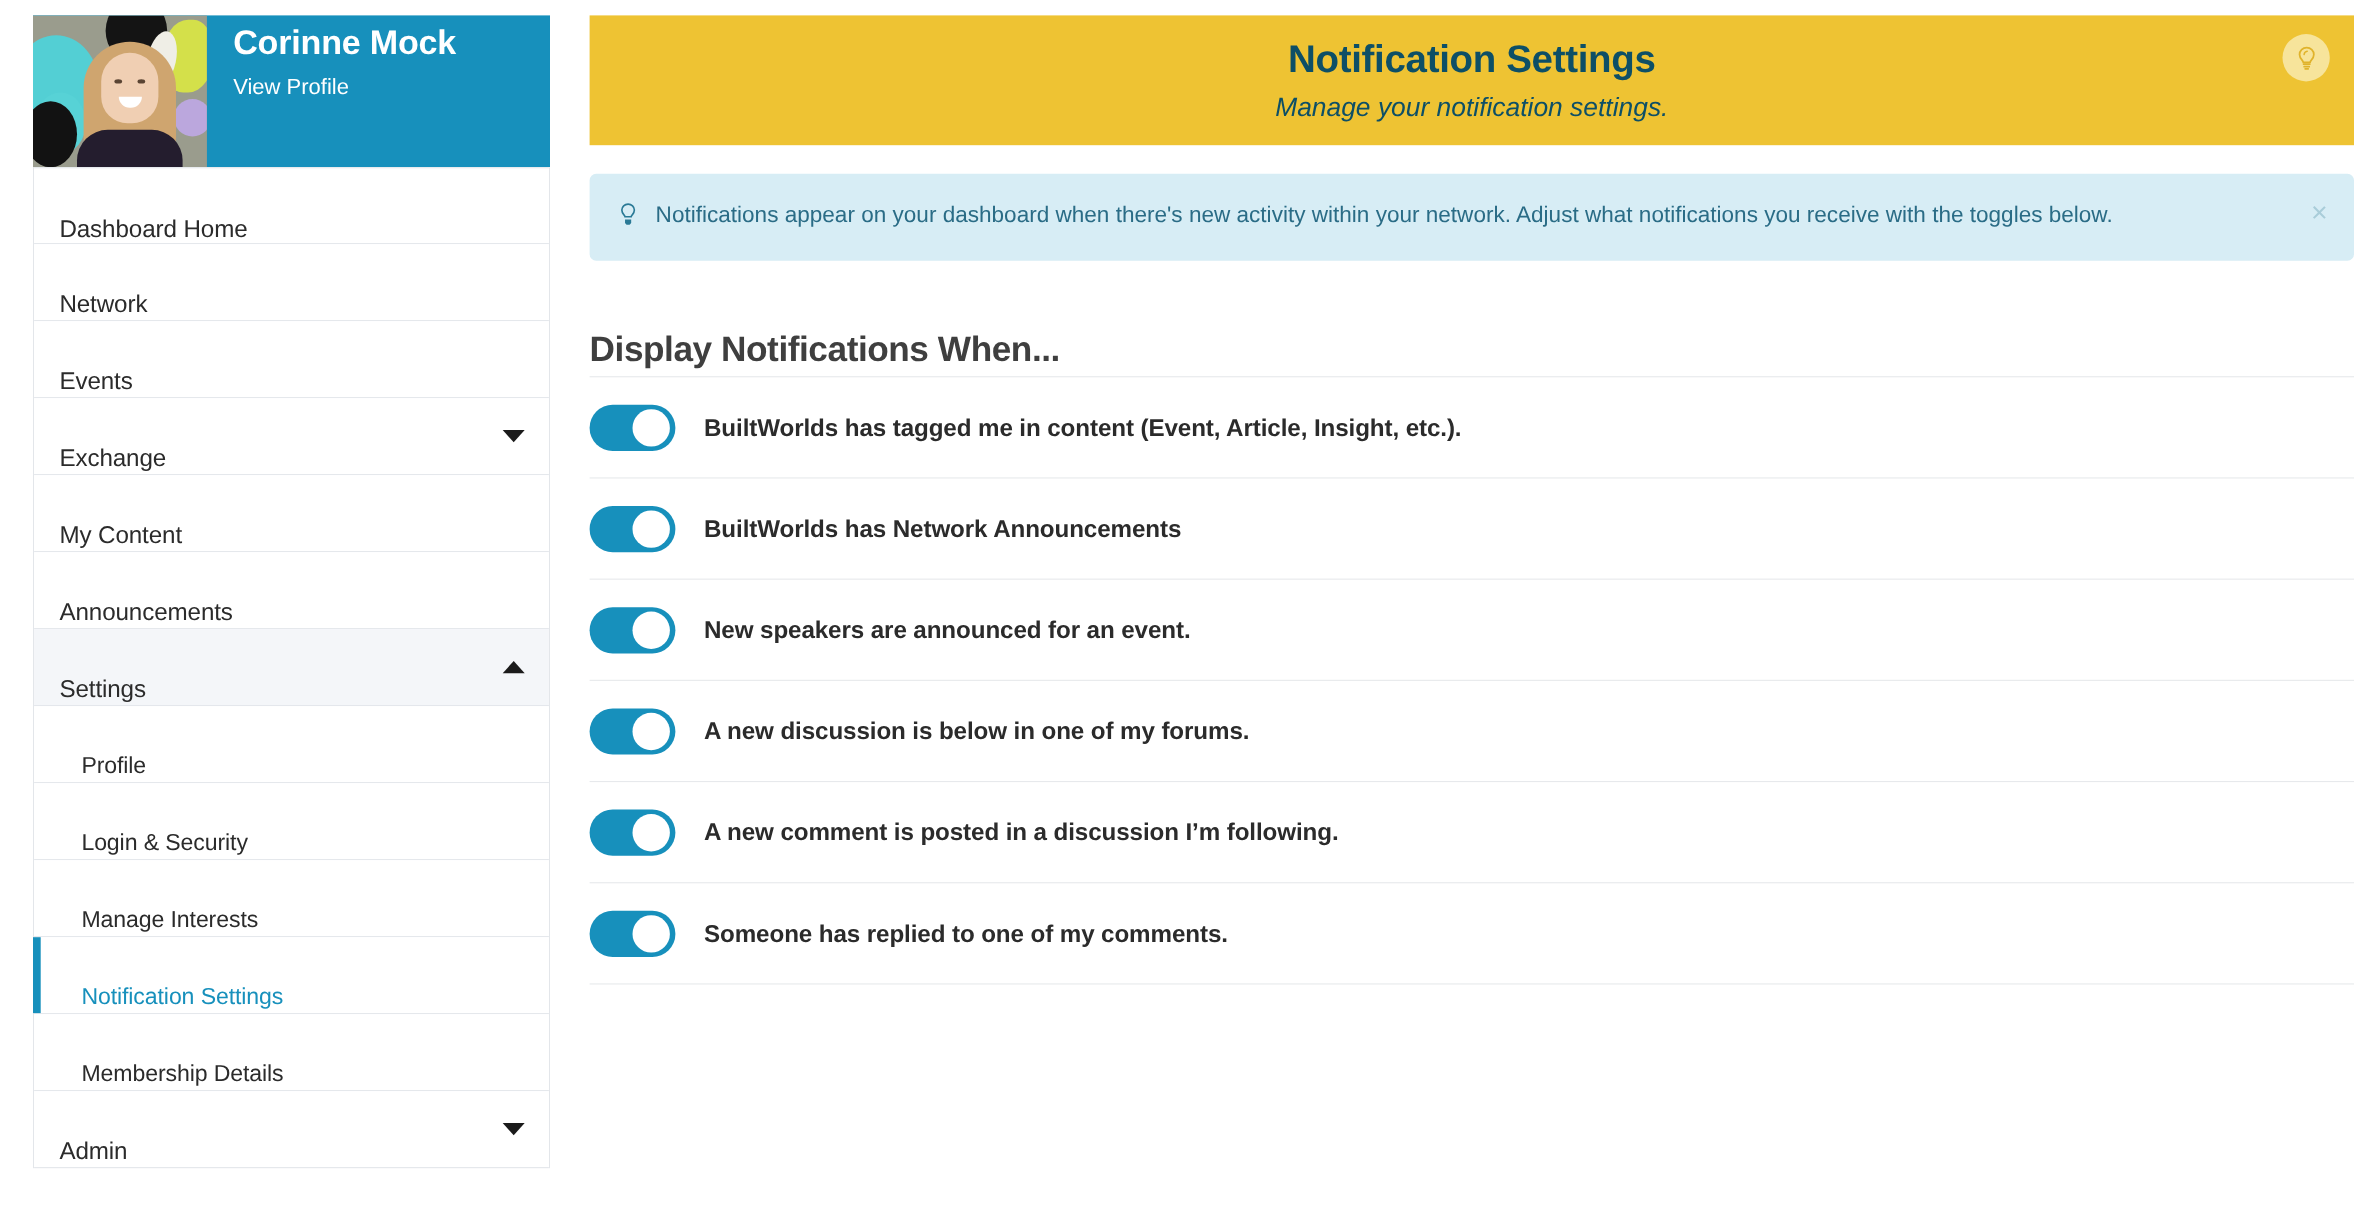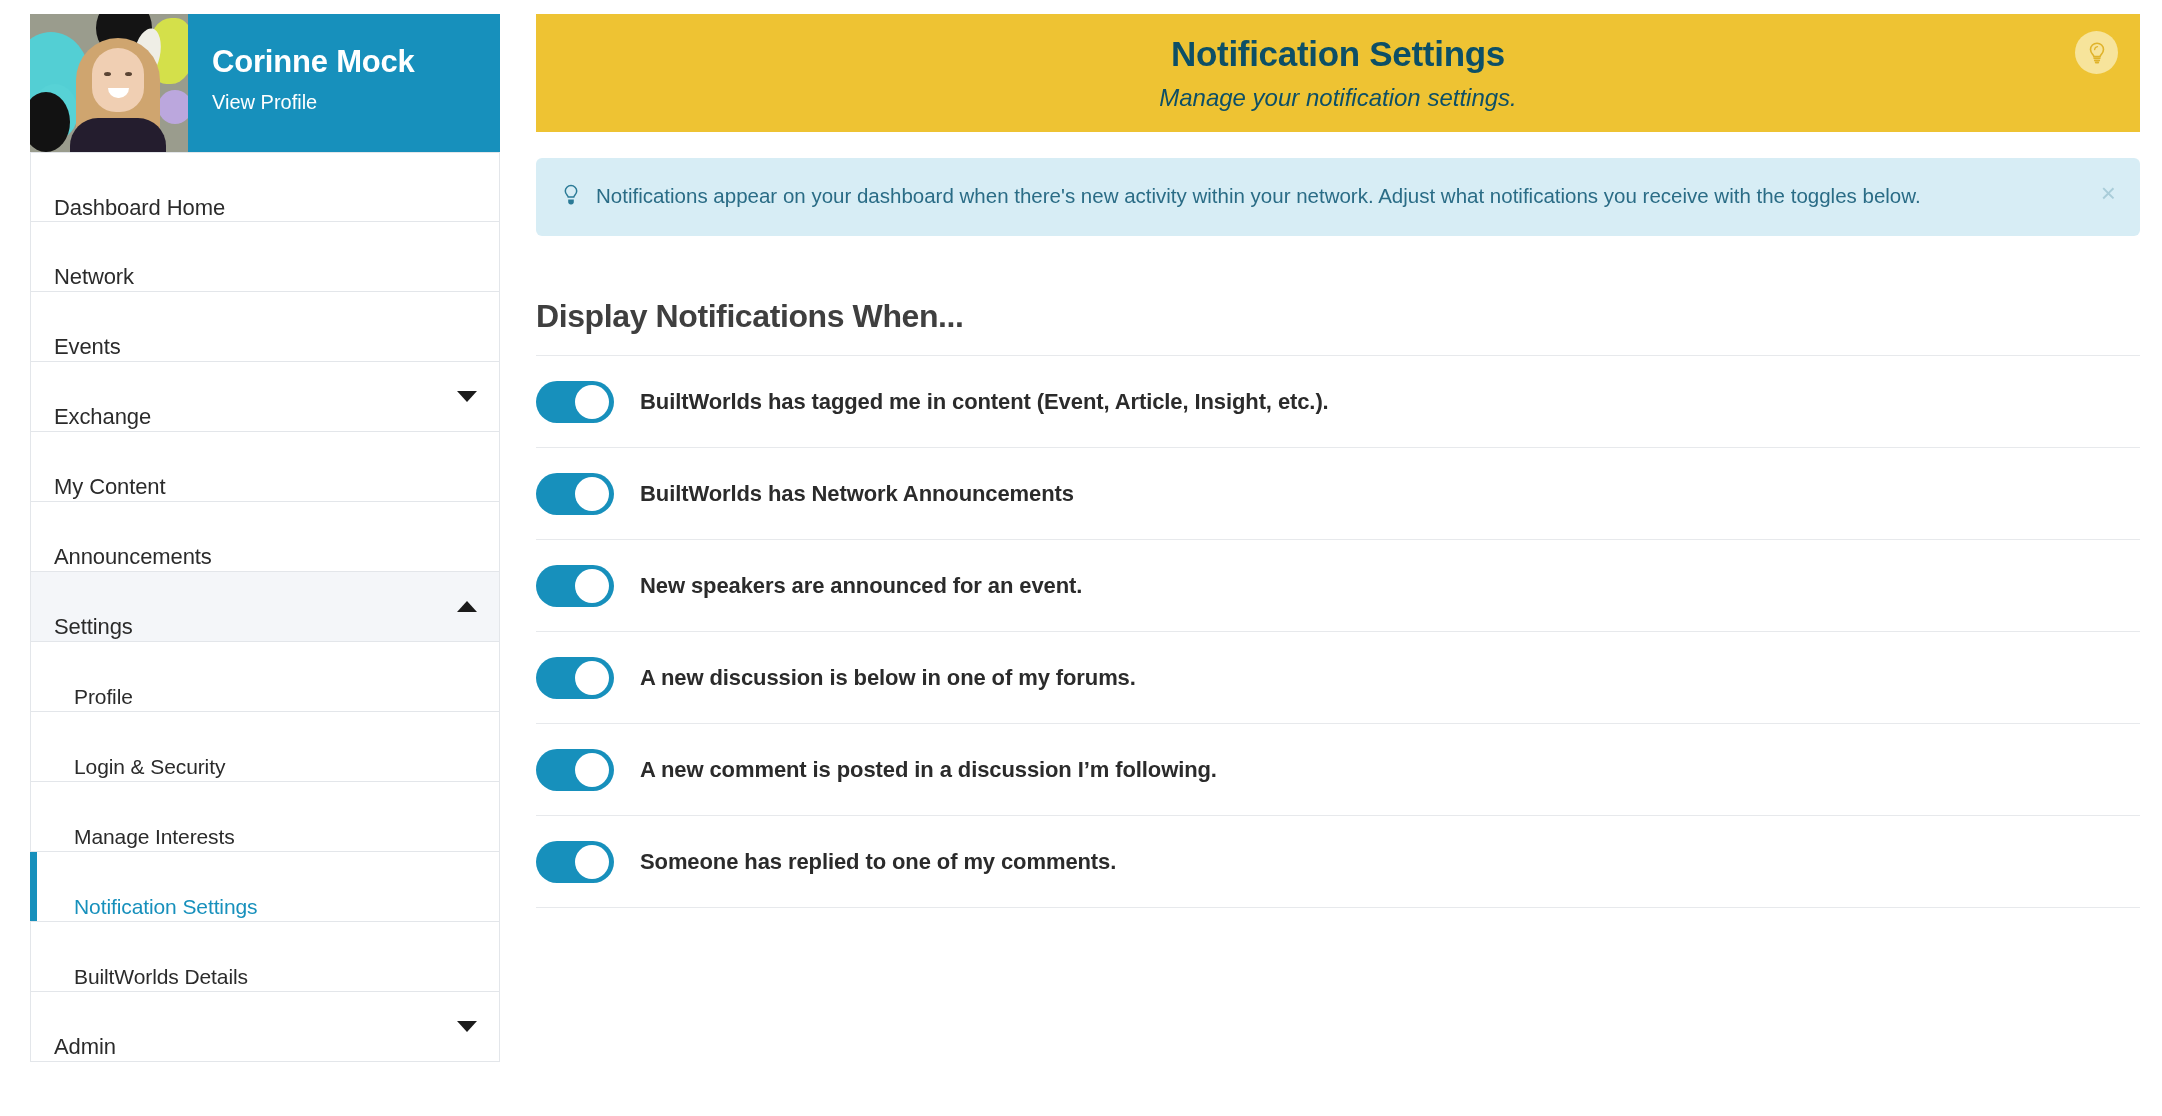--- a/index.html
+++ b/index.html
@@ -67,21 +67,21 @@
                 background:#5a4433; border-radius:50%; }
   .ph-eye-r   { position:absolute; left:95px; top:58px; width:7px; height:4px;
                 background:#5a4433; border-radius:50%; }
   .ph-smile   { position:absolute; left:78px; top:74px; width:21px; height:10px;
                 background:#ffffff; border-radius:0 0 12px 12px; }
   .ph-body    { position:absolute; left:40px; top:104px; width:96px; height:40px;
                 background:#241d2e; border-radius:28px 28px 0 0; }
 
   .profile-meta {
     flex: 1 1 auto;
-    padding: 31px 0 0 24px;
+    padding: 8px 0 0 24px;
     color: #ffffff;
   }
   .profile-name {
     font-size: 31px;
     font-weight: bold;
     letter-spacing: -0.2px;
     line-height: 1.1;
   }
   .profile-link {
     display: inline-block;
@@ -208,21 +208,21 @@
   }
 
   .section-title {
     margin: 62px 0 0 0;
     font-size: 32px;
     font-weight: bold;
     color: #3f3f3f;
     letter-spacing: -0.4px;
   }
 
-  .toggle-list { margin-top: 20px; }
+  .toggle-list { margin-top: 6px; }
 
   .toggle-row {
     display: flex;
     align-items: center;
     height: 92px;
     border-top: 1px solid #e7e9ec;
   }
 
   .switch {
     flex: 0 0 auto;
@@ -323,21 +323,21 @@
 
       <div class="nav-item sub">
         <span class="nav-label">Manage Interests</span>
       </div>
 
       <div class="nav-item sub active">
         <span class="nav-label">Notification Settings</span>
       </div>
 
       <div class="nav-item sub">
-        <span class="nav-label">BuiltWorlds Details</span>
+        <span class="nav-label">Membership Details</span>
       </div>
 
       <div class="nav-item">
         <span class="nav-label">Admin</span>
         <span class="caret down"></span>
       </div>
 
     </nav>
   </aside>
 

